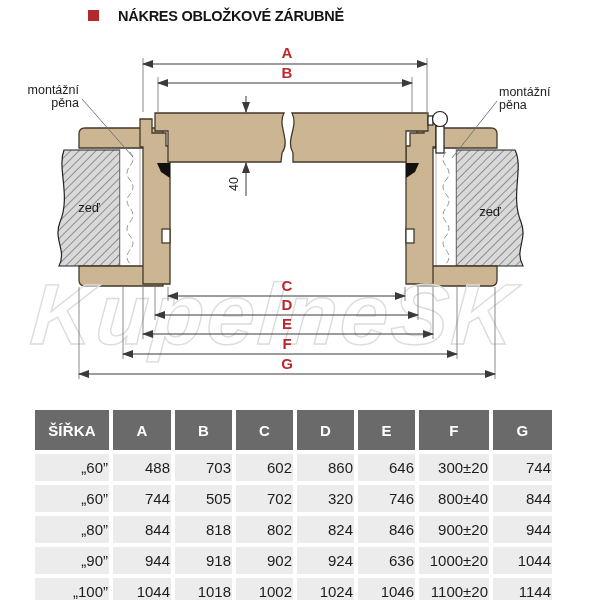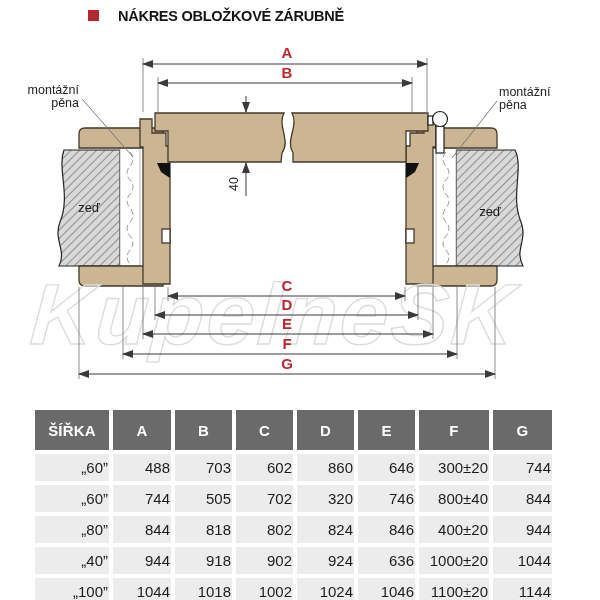--- a/index.html
+++ b/index.html
@@ -191,25 +191,25 @@
           <td>800±40</td>
           <td>844</td>
         </tr>
         <tr>
           <td>„80”</td>
           <td>844</td>
           <td>818</td>
           <td>802</td>
           <td>824</td>
           <td>846</td>
-          <td>400±20</td>
+          <td>900±20</td>
           <td>944</td>
         </tr>
         <tr>
-          <td>„40”</td>
+          <td>„90”</td>
           <td>944</td>
           <td>918</td>
           <td>902</td>
           <td>924</td>
           <td>636</td>
           <td>1000±20</td>
           <td>1044</td>
         </tr>
         <tr>
           <td>„100”</td>

